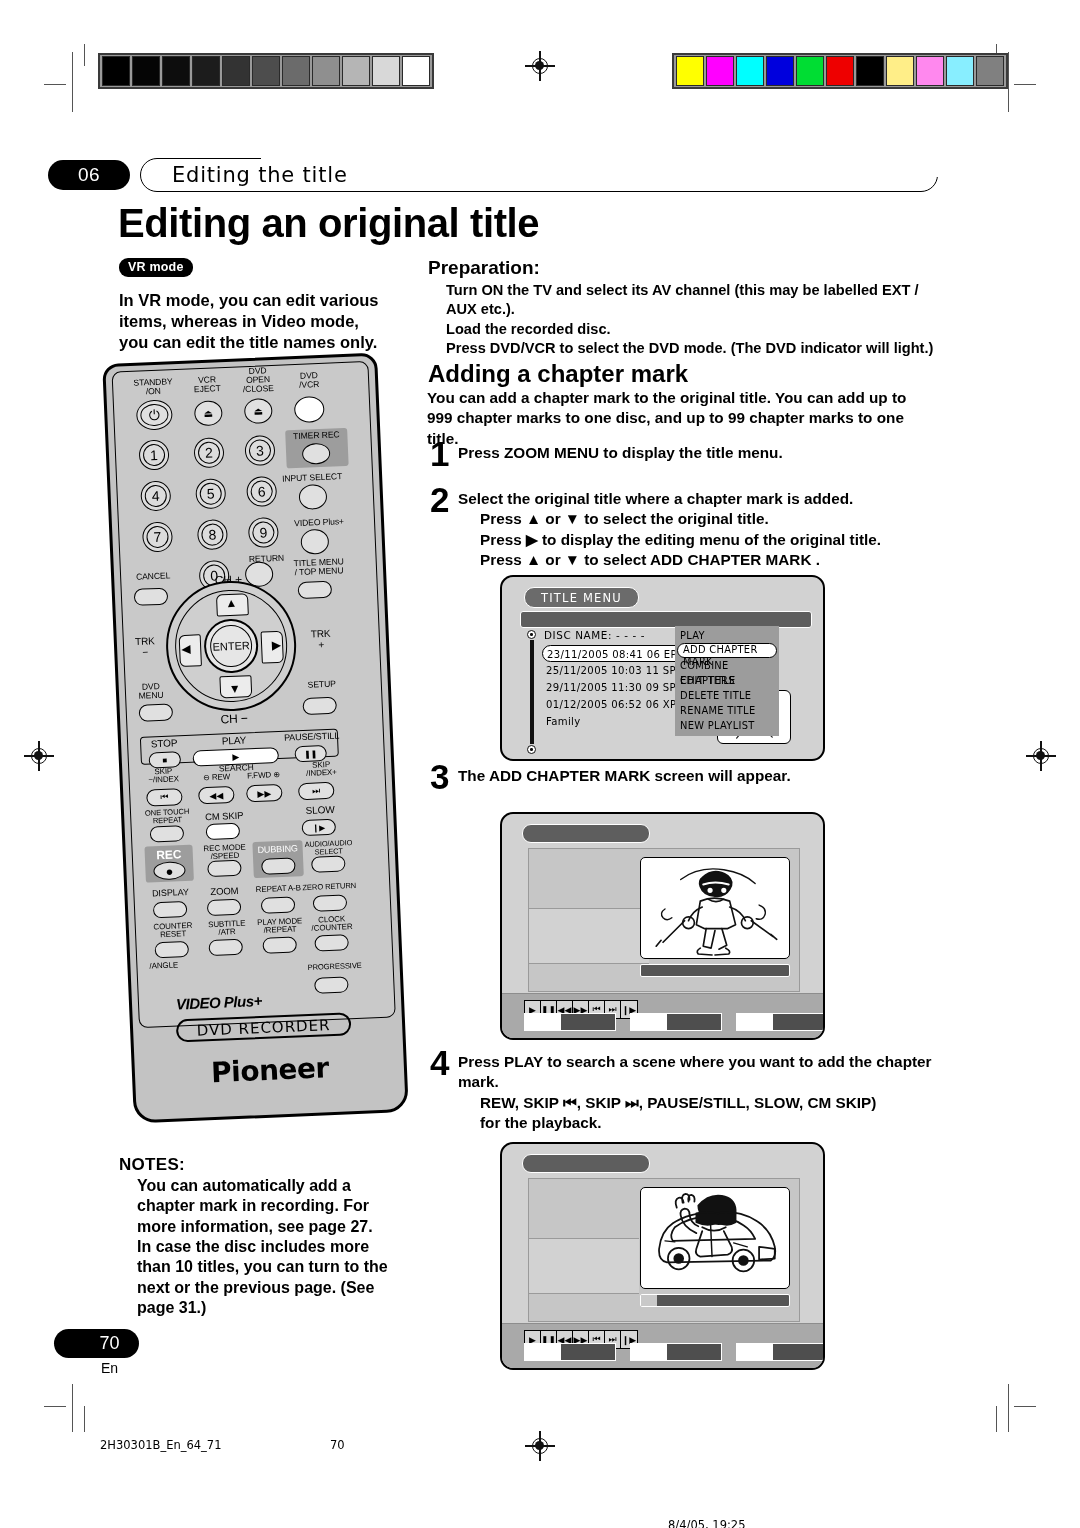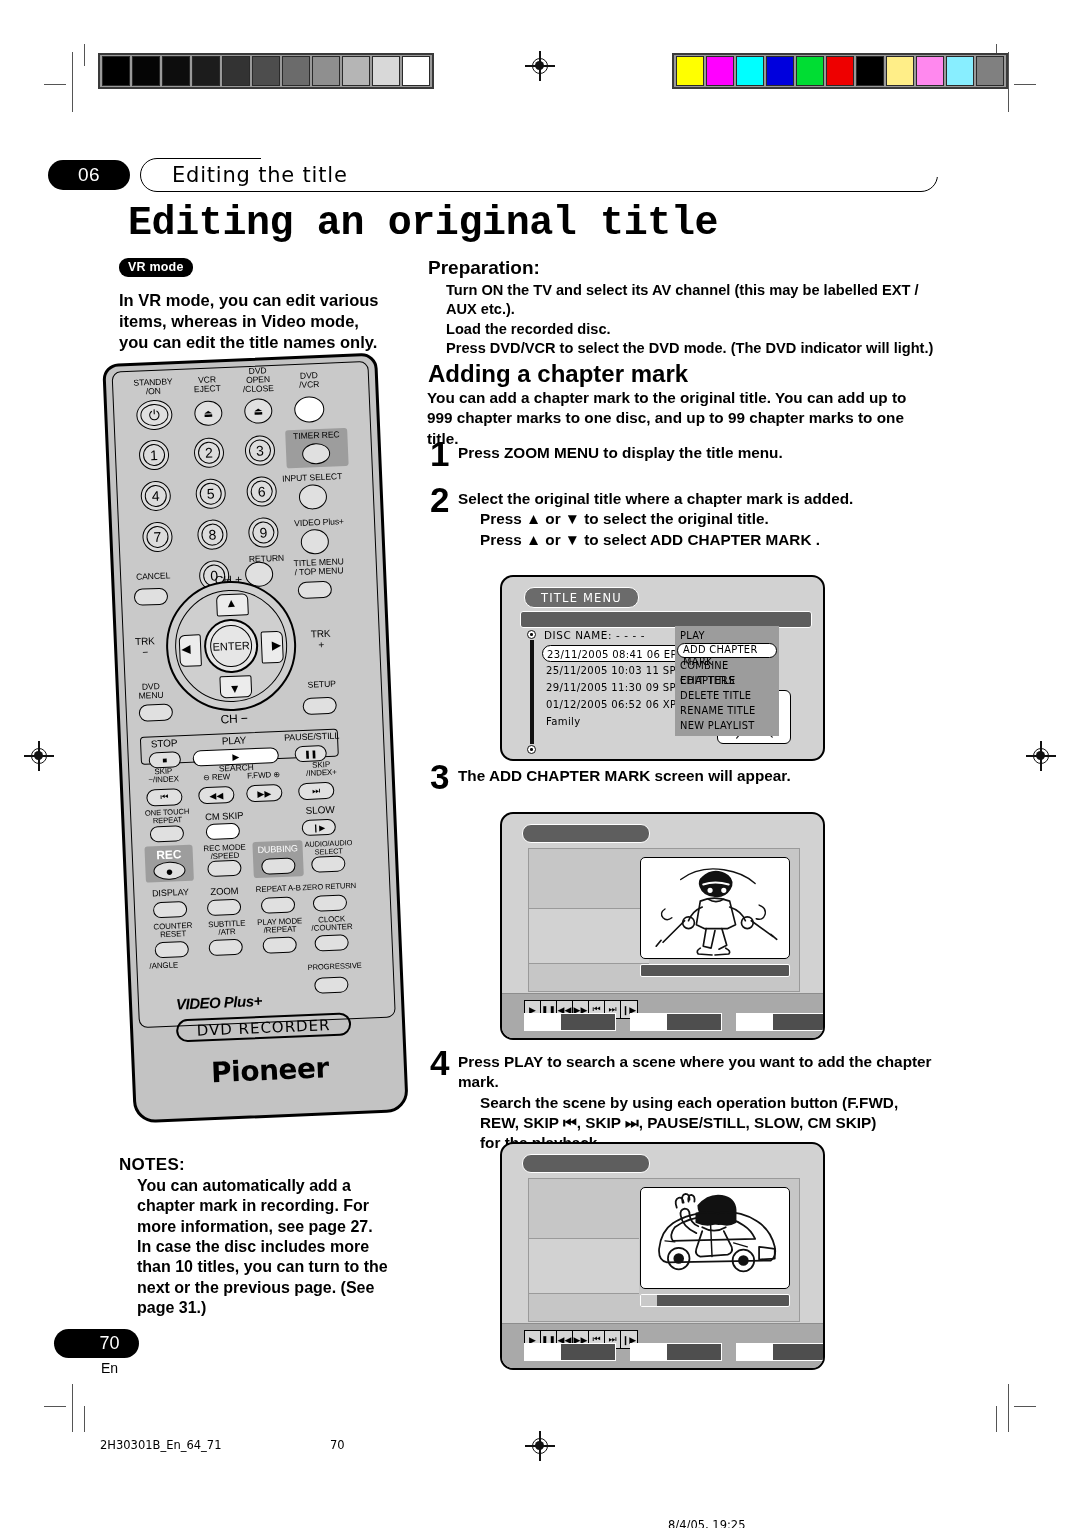--- a/index.html
+++ b/index.html
@@ -94,25 +94,24 @@
     position: absolute;
     left: 172px; top: 163px;
     font-size: 21px;
     letter-spacing: .8px;
     font-family: "DejaVu Sans", sans-serif;
     z-index: 4;
   }
 
   .page-title {
     position: absolute;
-    left: 128px; top: 201px;
+    left: 118px; top: 201px;
     font-size: 40px;
     font-weight: bold;
     letter-spacing: -0.4px;
-    font-family: Liberation Mono, monospace;
   }
 
   
   .vr-badge {
     position: absolute;
     left: 119px; top: 258px;
     background: #000; color: #fff;
     border-radius: 9px;
     font-size: 12.5px; font-weight: bold;
     padding: 2px 9px 3px 9px;
@@ -751,20 +750,21 @@
 <div class="step" style="left:430px;top:443px;">
   <div class="num">1</div>
   <div class="txt">Press ZOOM MENU to display the title menu.</div>
 </div>
 
 <div class="step" style="left:430px;top:489px;">
   <div class="num">2</div>
   <div class="txt">
     <div>Select the original title where a chapter mark is added.</div>
     <div class="sub">Press ▲ or ▼ to select the original title.</div>
+    <div class="sub">Press ▶ to display the editing menu of the original title.</div>
     <div class="sub">Press ▲ or ▼ to select  ADD CHAPTER MARK .</div>
   </div>
 </div>
 
 <div class="tv" style="left:500px;top:575px;width:325px;height:186px;">
   <div class="tm-pill">TITLE MENU</div>
   <div class="tm-bar"></div>
   <div class="tm-scroll">
     <div class="track"></div>
     <div class="cap top"></div>
@@ -868,21 +868,20 @@
           <span class="fill" style="width:40%"></span>
         </div>
     </div>
   </div>
 </div>
 
 <div class="step" style="left:430px;top:1052px;">
   <div class="num">4</div>
   <div class="txt">
     <div>Press PLAY to search a scene where you want to add the chapter mark.</div>
-    <div class="sub">Search the scene by using each operation button (F.FWD,</div>
     <div class="sub">REW, SKIP ⏮, SKIP ⏭, PAUSE/STILL, SLOW, CM SKIP)</div>
     <div class="sub">for the playback.</div>
   </div>
 </div>
 
 <div class="tv" style="left:500px;top:1142px;width:325px;height:228px;">
   <div class="pl-pill"></div>
   <div class="pl-panel">
     <div class="pl-shape"></div>
     <div style="position:absolute;left:0;top:60px;width:110px;height:54px;background:#d2d2d2;border:1.4px solid #9a9a9a;border-right:none;"></div>

